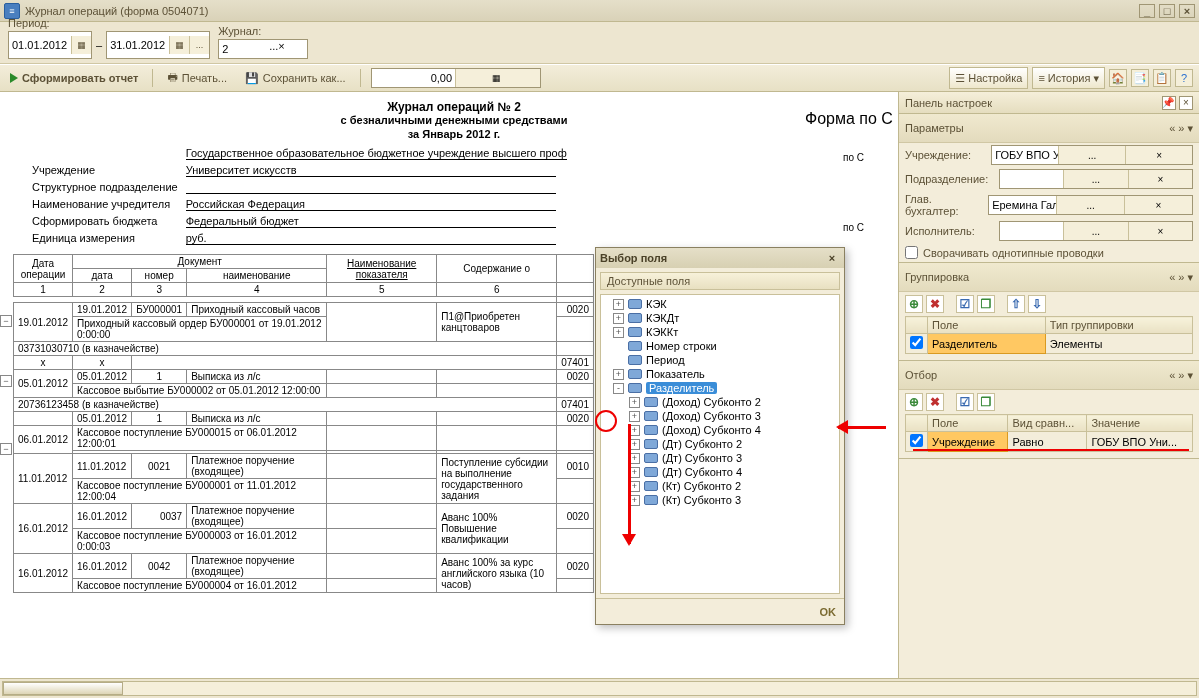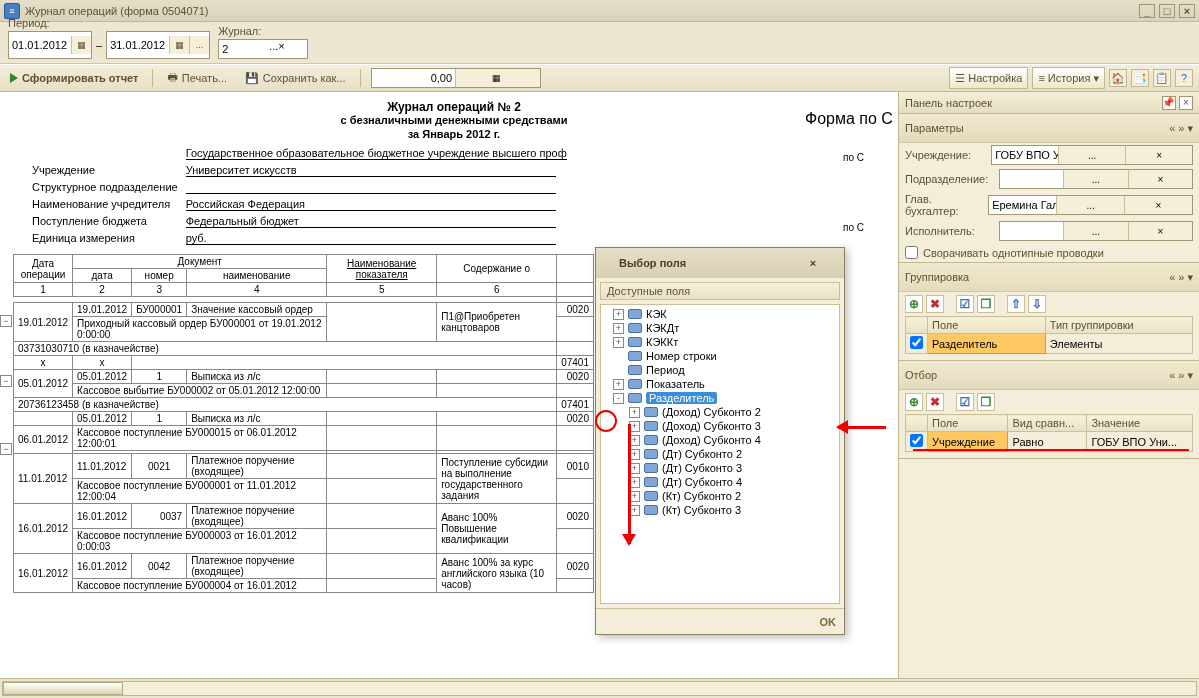--- a/index.html
+++ b/index.html
@@ -72,21 +72,21 @@
 .grp-tools .tbtn.blue { color:#3a6ab0;}
 
 .mini-table { border-collapse:collapse; width: calc(100% - 12px); margin:0 6px 6px;}
 .mini-table th { background:linear-gradient(#f7f2db,#e9e1c3); border:1px solid #c9c09a; color:#5c5136; font-weight:normal; padding:2px 4px; text-align:left;}
 .mini-table td { border:1px solid #c9c09a; padding:2px 4px; }
 .mini-table .sel { background:#ffc862; border:1px solid #d99a20;}
 .mini-table .chk-cell { width:22px; text-align:center;}
 
 
 .dialog { position:absolute; left:595px; top:155px; width:250px; background:#f3edda; border:1px solid #8a8060; box-shadow:3px 3px 8px rgba(0,0,0,0.25); z-index:100;}
-.dialog .dlg-title { height:30px; background:linear-gradient(#e5dfc8,#d7d0b2); display:flex; align-items:center; padding:0 23px; color:#4a4128; font-weight:bold;}
+.dialog .dlg-title { height:20px; background:linear-gradient(#e5dfc8,#d7d0b2); display:flex; align-items:center; padding:0 4px; color:#4a4128; font-weight:bold;}
 .dialog .dlg-title .close { margin-left:auto; width:16px; height:16px; display:flex; align-items:center; justify-content:center; font-weight:bold; color:#4a4128;}
 .dialog .field-list-hdr { height:18px; background:linear-gradient(#f7f1da,#e8e0c1); border:1px solid #c9c09a; margin:4px; padding:2px 6px; color:#5c5136;}
 .dialog .tree { background:#fff; border:1px solid #c9c09a; margin:0 4px 4px; height:300px; overflow:auto; padding:2px 0;}
 .dialog .tree .node { display:flex; align-items:center; gap:4px; padding:1px 4px 1px 12px; }
 .dialog .tree .node.lvl2 { padding-left:28px;}
 .dialog .tree .exp { width:11px; height:11px; border:1px solid #888; display:flex; align-items:center; justify-content:center; font-size:9px; color:#555;}
 .dialog .tree .noexp { width:11px;}
 .dialog .tree .cube { width:14px; height:10px; background:#7fa8d8; border:1px solid #4a6fa5; border-radius:2px;}
 .dialog .tree .sel { background:#3a8dd8; color:#fff; padding:0 3px; border-radius:2px;}
 .dialog .ok-bar { height:26px; display:flex; align-items:center; justify-content:flex-end; padding:0 8px; border-top:1px solid #c9c09a;}
@@ -192,21 +192,21 @@
           </tr>
       <tr>
             <td>Структурное подразделение</td>
             <td><span class="u">&nbsp;</span></td>
           </tr>
       <tr>
             <td>Наименование учредителя</td>
             <td><span class="u">Российская Федерация</span></td>
           </tr>
       <tr>
-            <td>Поступление бюджета</td>
+            <td>Сформировать бюджета</td>
             <td><span class="u">Федеральный бюджет</span></td>
           </tr>
       <tr>
             <td>Единица измерения</td>
             <td><span class="u">руб.</span></td>
           </tr>
     </tbody>
       </table>
 
     <table class="data-table">
@@ -234,21 +234,21 @@
           </tr>
       <tr>
             <td colspan="6" style="height:6px; border-left:none; border-right:none;"></td>
             <td></td>
           </tr>
 
       <tr>
         <td rowspan="2">19.01.2012</td>
         <td>19.01.2012</td>
             <td>БУ000001</td>
-            <td class="wrap">Значение кассовый ордер</td>
+            <td class="wrap">Приходный кассовый часов</td>
         <td rowspan="2"></td>
             <td rowspan="2" class="wrap">П1@Приобретен канцтоваров</td>
             <td class="code-row">0020</td>
       </tr>
       <tr>
             <td colspan="3" class="wrap">Приходный кассовый ордер БУ000001 от 19.01.2012 0:00:00</td>
             <td></td>
           </tr>
 
       <tr>

